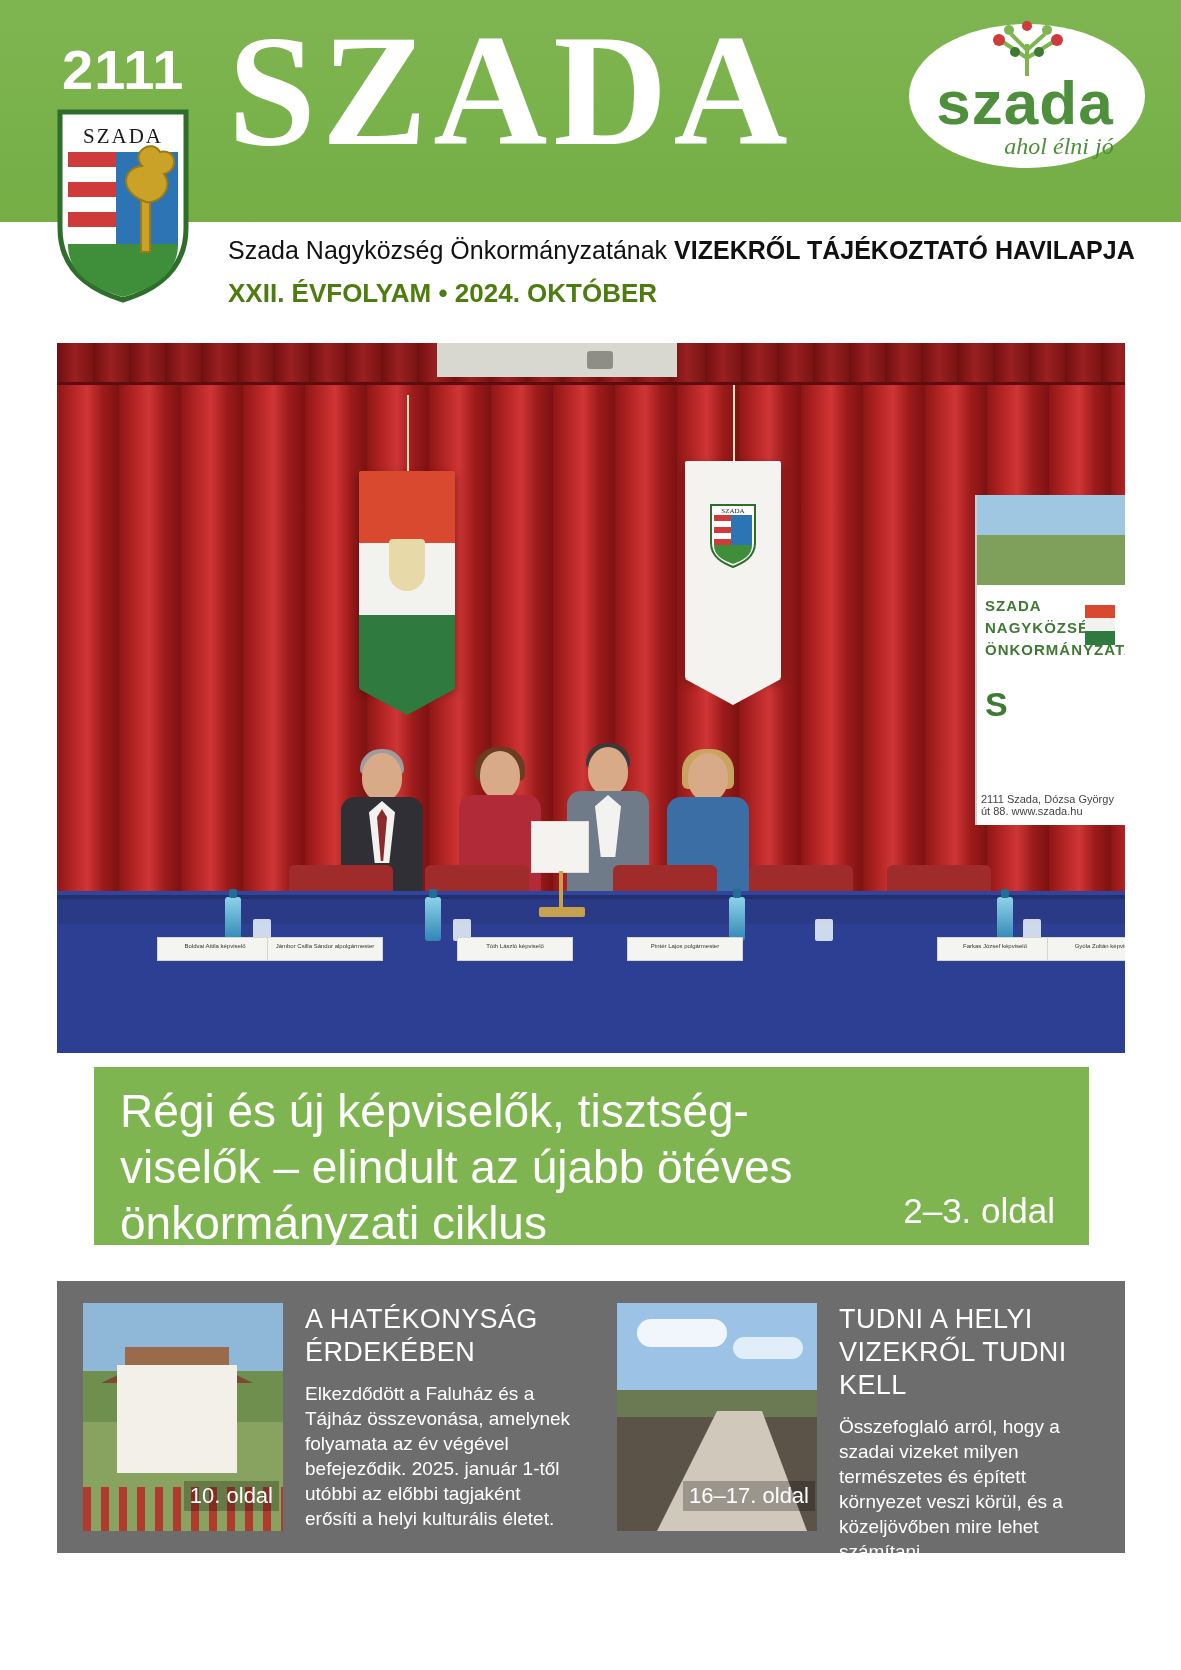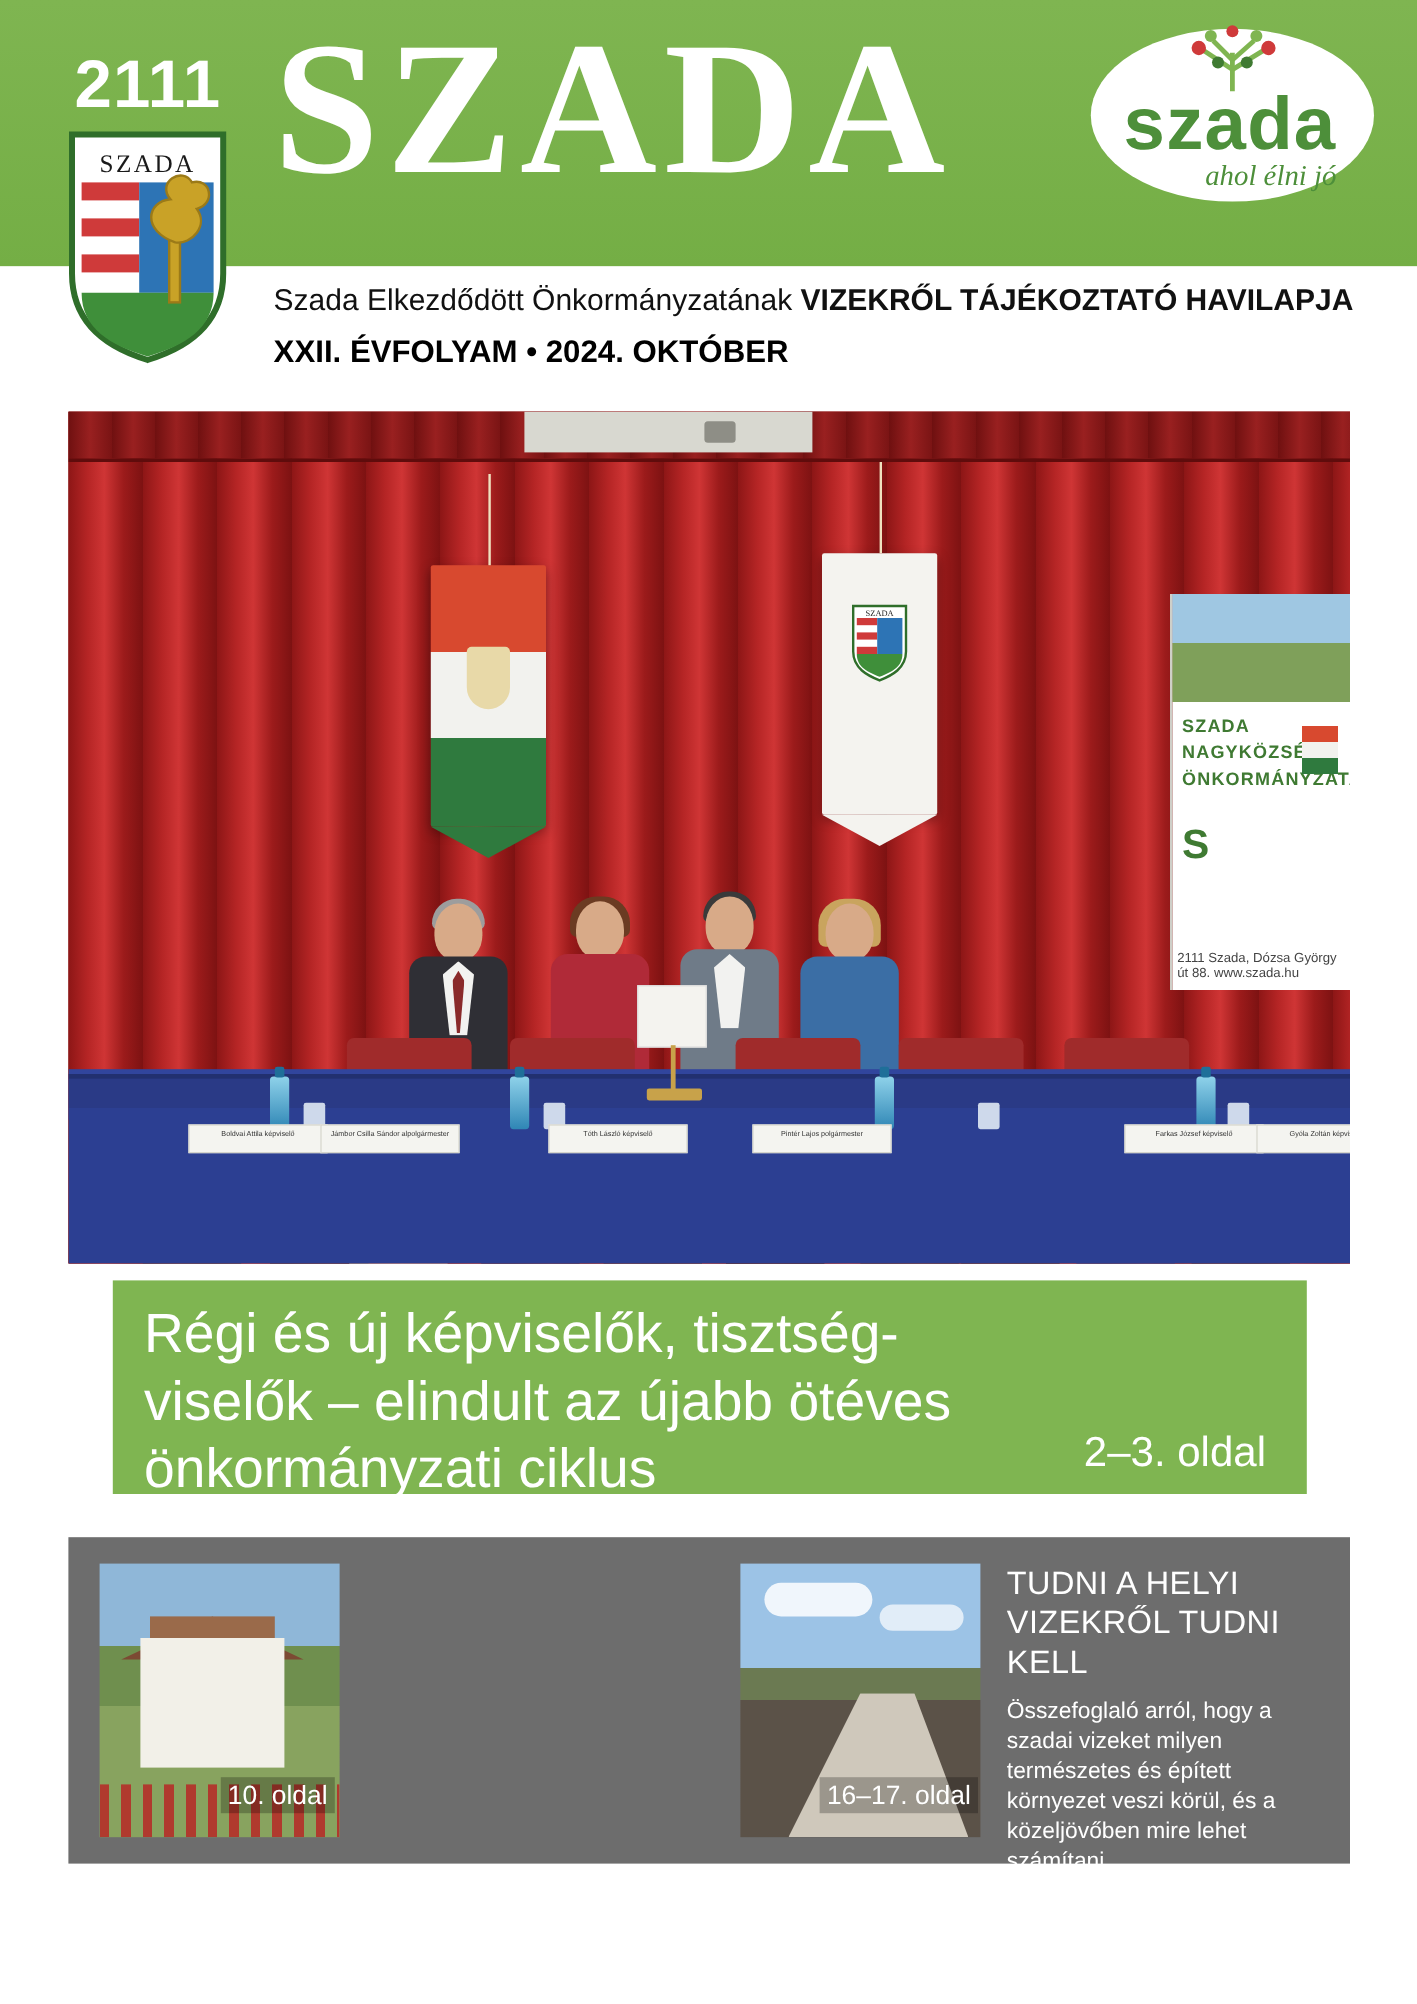--- a/index.html
+++ b/index.html
@@ -77,21 +77,21 @@
     font-size: 25px;
     color: #111111;
     white-space: nowrap;
   }
   .subtitle-line1 b { font-weight: bold; }
   .subtitle-line2 {
     position: absolute;
     left: 228px; top: 56px;
     font-size: 26px;
     font-weight: bold;
-    color: #000000;
+    color: #4d7c0f;
     white-space: nowrap;
   }
 
   
   .hero {
     position: absolute;
     left: 57px; top: 343px;
     width: 1068px;
     height: 710px;
     overflow: hidden;
@@ -403,21 +403,21 @@
     <path d="M12 136 H122 C122 166 98 180 67 189 C36 180 12 166 12 136 Z" fill="#3f8f3a"></path>
     <g fill="#c9a227" stroke="#9b7a18" stroke-width="2">
       <rect x="85" y="92" width="9" height="52"></rect>
       <path d="M90 94 C62 84 66 60 86 58 C74 44 96 30 104 44 C120 40 124 62 108 66 C118 80 104 96 90 94 Z"></path>
     </g>
   </svg>
 </div>
 
 <div class="subtitle-block">
   <div class="subtitle-line1">
-    <span>Szada Elkezdődött Önkormányzatának </span><b>VIZEKRŐL TÁJÉKOZTATÓ HAVILAPJA</b>
+    <span>Szada Nagyközség Önkormányzatának </span><b>VIZEKRŐL TÁJÉKOZTATÓ HAVILAPJA</b>
   </div>
   <div class="subtitle-line2">XXII. ÉVFOLYAM • 2024. OKTÓBER</div>
 </div>
 
 <div class="hero">
   <div class="curtain"></div>
   <div class="curtain-top"></div>
   <div class="ceiling"></div>
 
   <div class="flag flag-hu">
@@ -590,20 +590,24 @@
 </div>
 
 <div class="teasers">
 
   <div class="teaser">
     <div class="teaser-thumb thumb-house">
       <span class="roof"></span>
       <span class="fence"></span>
       <span class="teaser-pagebadge" style="right:4px;">10. oldal</span>
     </div>
+    <div class="teaser-body">
+      <div class="teaser-title">A HATÉKONYSÁG ÉRDEKÉBEN</div>
+      <div class="teaser-text">Elkezdődött a Faluház és a Tájház összevonása, amelynek folyamata az év végével befejeződik. 2025. január 1-től utóbbi az előbbi tagjaként erősíti a helyi kulturális életet.</div>
+    </div>
   </div>
 
   <div class="teaser">
     <div class="teaser-thumb thumb-road">
       <span class="cloud"></span>
       <span class="cloud2"></span>
       <span class="path"></span>
       <span class="teaser-pagebadge" style="right:2px;">16–17. oldal</span>
     </div>
     <div class="teaser-body">

